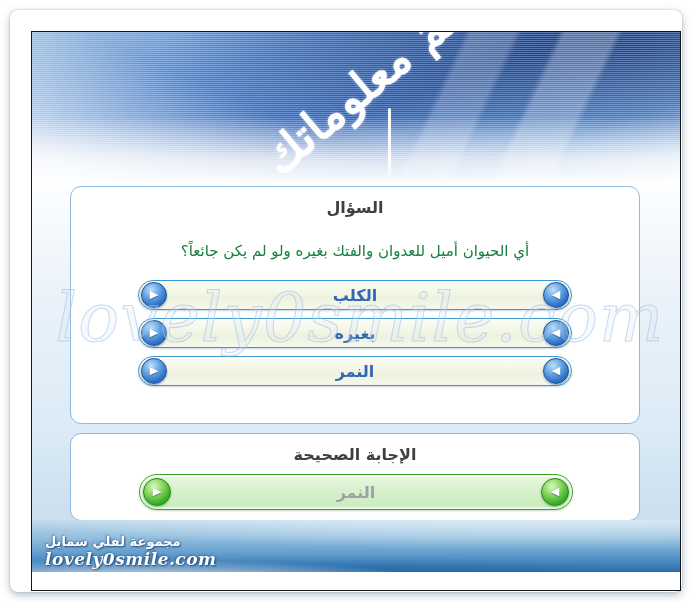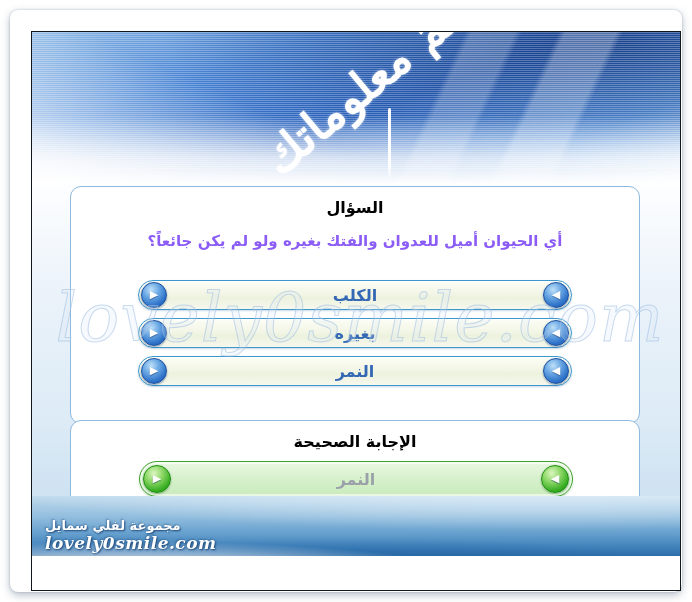--- a/index.html
+++ b/index.html
@@ -48,28 +48,28 @@
   
   .body {
     position:absolute; left:0; top:153px; width:650px; height:340px;
     background:linear-gradient(to bottom, #fdfeff 0%, #ecf3fa 30%, #dcebf6 70%, #c9def0 100%);
   }
   .panel {
     position:absolute; left:38px; width:570px; background:#ffffff;
     border:1px solid #8fb9de; border-radius:11px;
   }
   .qpanel { top:1px;  height:238px; }
-  .apanel { top:235px; height:88px; }
+  .apanel { top:248px; height:88px; }
   .section-title {
     margin-top:11px; text-align:center; direction:rtl;
-    color:#000000; font-weight:bold; font-size:16px;
+    color:#404040; font-weight:bold; font-size:16px;
   }
   .question-text {
-    margin-top:15px; text-align:center; direction:rtl;
-    color:#8b5cf6; font-weight:bold; font-size:15px; padding:0 30px;
+    margin-top:25px; text-align:center; direction:rtl;
+    color:#15803d; font-weight:normal; font-size:15px; padding:0 30px;
   }
   .options {
     position:absolute; left:0; top:93px; width:100%;
     display:flex; flex-direction:column; align-items:center; gap:8px;
   }
   .pill {
     position:relative; width:434px; height:30px; border-radius:16px;
     border:1px solid #3b97cc;
     background:linear-gradient(to bottom, #fcfdf5 0%, #f3f6e6 45%, #edf2de 60%, #f6f8ec 100%);
     box-shadow:inset 0 1px 2px rgba(255,255,255,0.95), 0 1px 2px rgba(100,140,180,0.35);
@@ -98,21 +98,21 @@
   .circle-green {
     width:28px; height:28px; top:3px; font-size:11px;
     background:radial-gradient(circle at 38% 28%, #dcf6c0 0%, #8ed868 35%, #3aaf24 70%, #1f9212 100%);
     border:1px solid #1e8c12; box-shadow:0 1px 2px rgba(20,90,20,0.40);
   }
   .answer-pill .circle-left  { left:3px; }
   .answer-pill .circle-right { right:3px; }
 
   
   .footer {
-    position:absolute; left:0; top:464px; width:650px; height:60px;
+    position:absolute; left:0; top:488px; width:650px; height:52px;
     background:
       radial-gradient(95% 120% at 16% 145%, rgba(255,255,255,0.95) 0%, rgba(255,255,255,0.70) 32%, rgba(255,255,255,0) 58%),
       radial-gradient(150% 170% at 78% -55%, rgba(255,255,255,0.85) 0%, rgba(232,243,251,0.45) 42%, rgba(255,255,255,0) 66%),
       radial-gradient(70% 55% at 48% 108%, rgba(25,95,160,0.55) 0%, rgba(25,95,160,0) 70%),
       linear-gradient(to bottom, #bed9ec 0%, #96c0df 32%, #66a0ce 62%, #4182bb 85%, #2f6da8 100%);
   }
   .credit {
     position:absolute; left:13px; bottom:3px; color:#ffffff; direction:rtl; text-align:left;
   }
   .credit-group {

